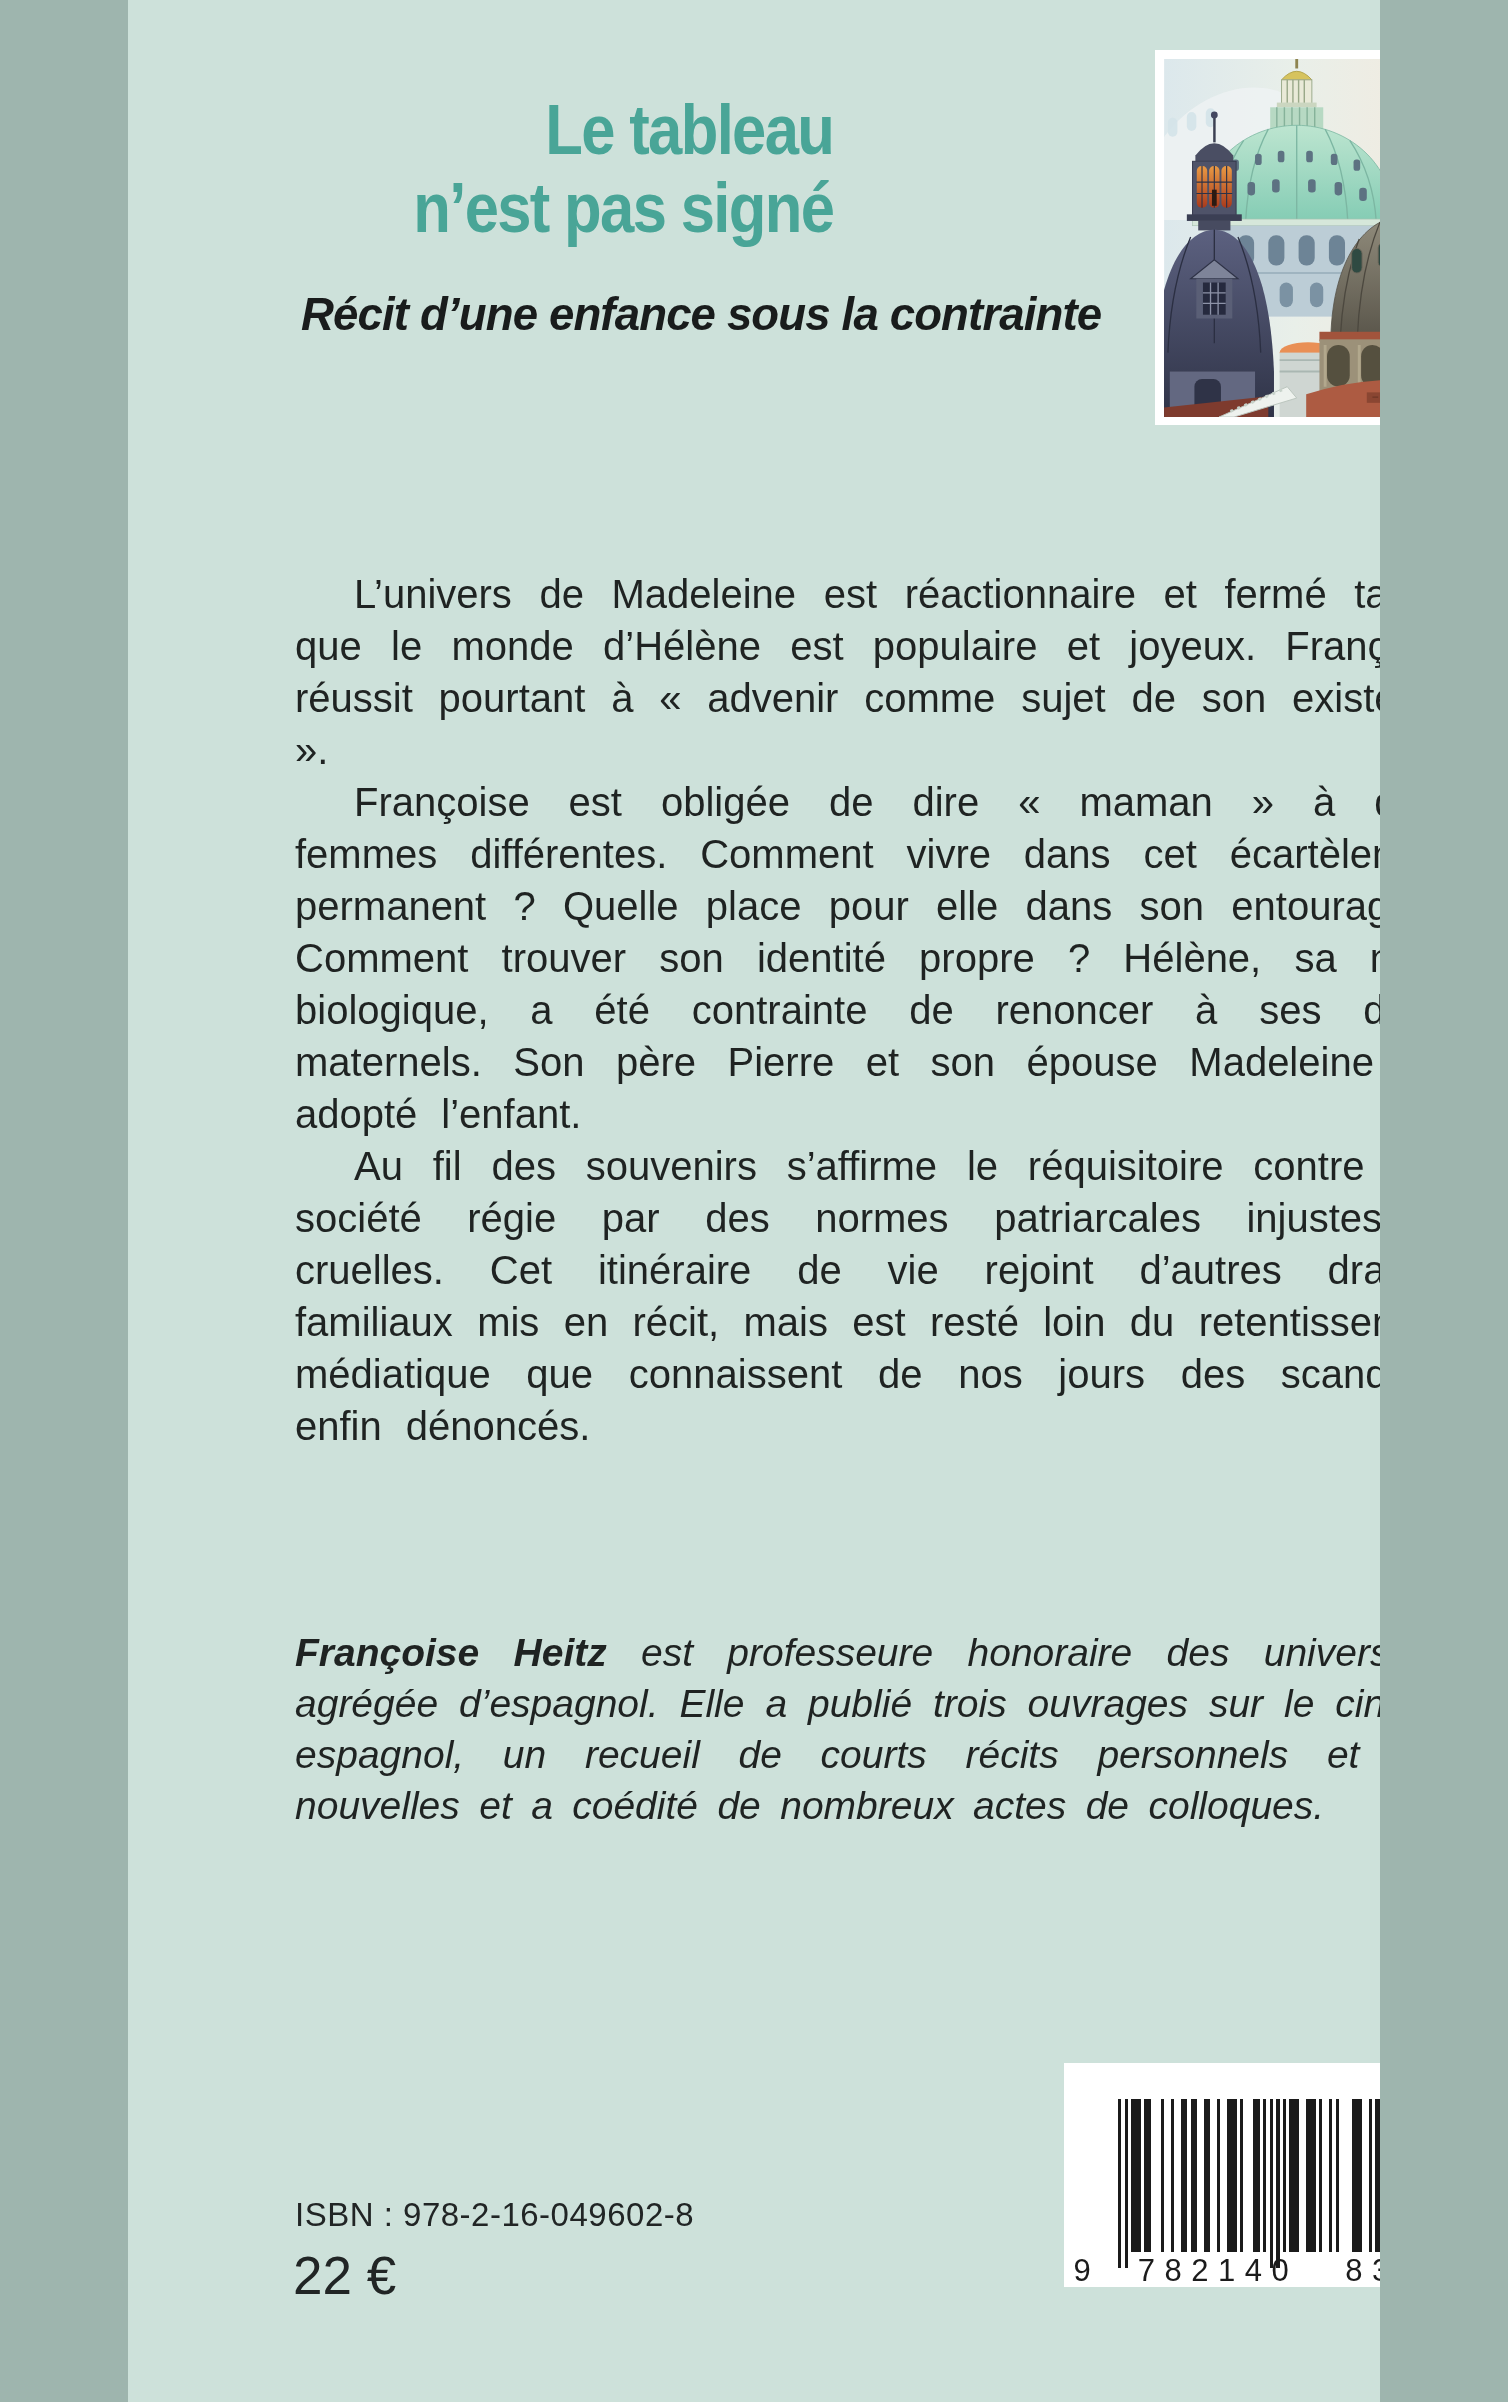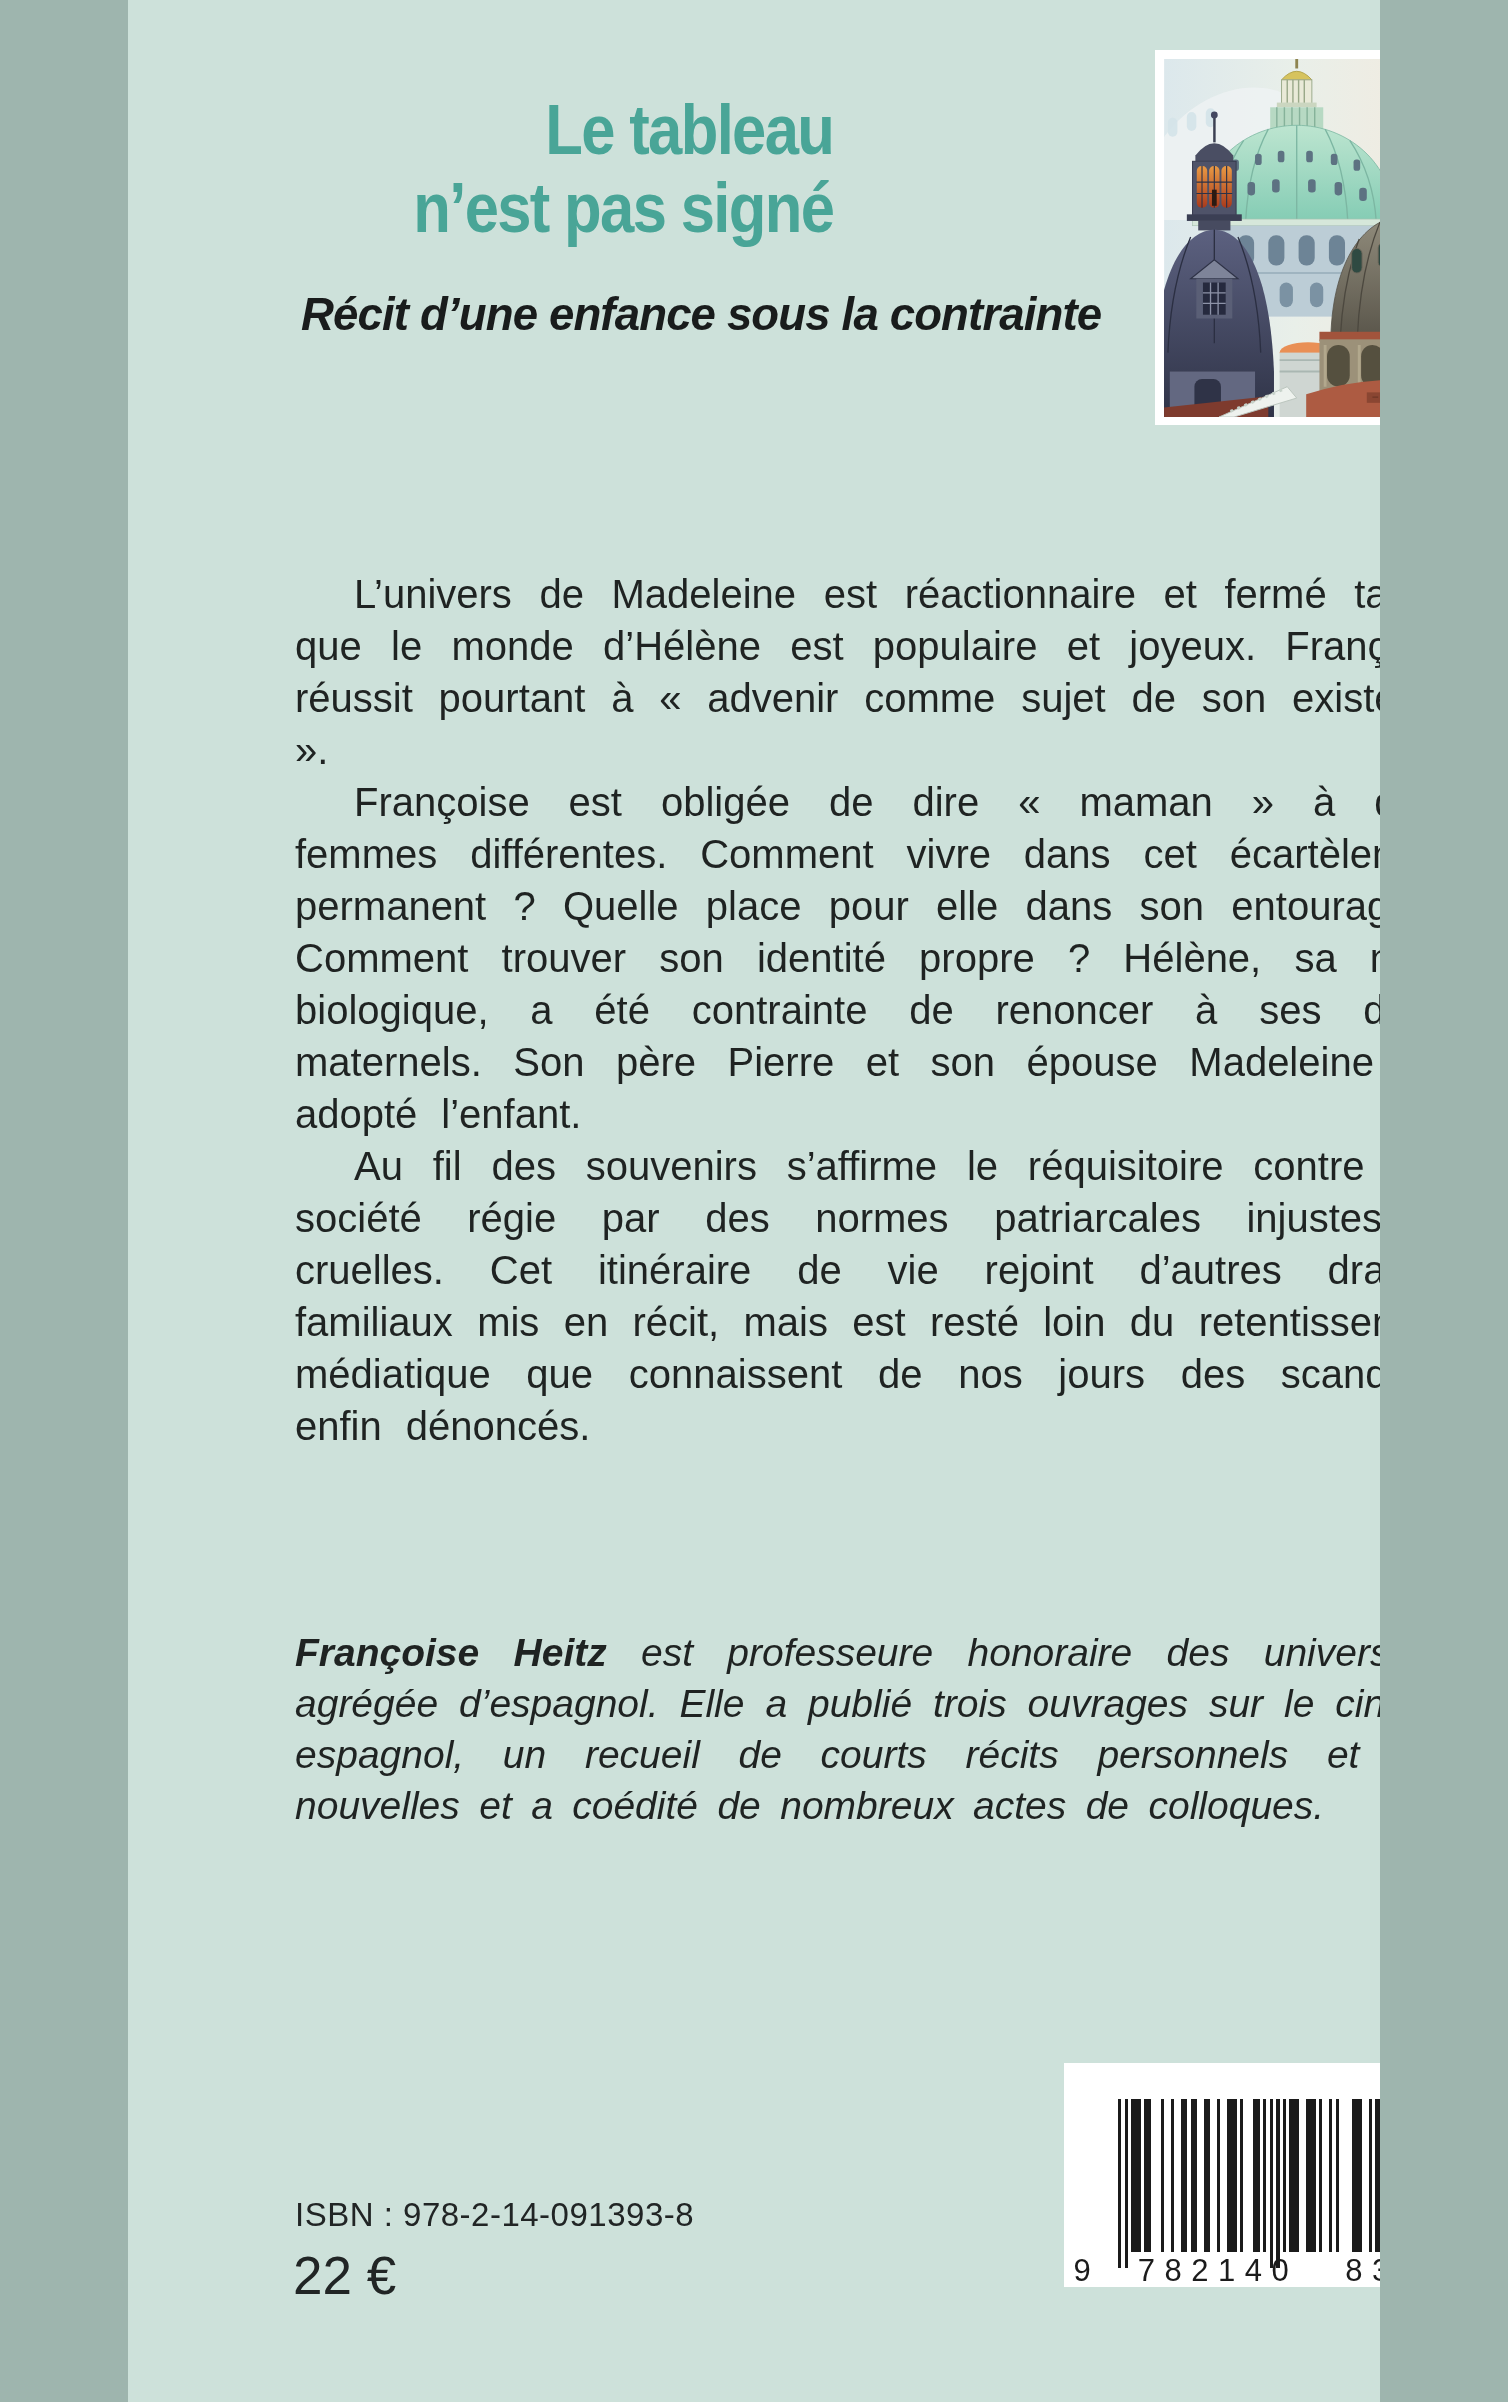--- a/index.html
+++ b/index.html
@@ -261,21 +261,21 @@
     <p>L’univers de Madeleine est réactionnaire et fermé tandis que le monde d’Hélène est populaire et joyeux. Françoise réussit pourtant à « advenir comme sujet de son existence ».</p>
     <p>Françoise est obligée de dire « maman » à deux femmes différentes. Comment vivre dans cet écartèlement permanent ? Quelle place pour elle dans son entourage ? Comment trouver son identité propre ? Hélène, sa mère biologique, a été contrainte de renoncer à ses droits maternels. Son père Pierre et son épouse Madeleine ont adopté l’enfant.</p>
     <p>Au fil des souvenirs s’affirme le réquisitoire contre une société régie par des normes patriarcales injustes et cruelles. Cet itinéraire de vie rejoint d’autres drames familiaux mis en récit, mais est resté loin du retentissement médiatique que connaissent de nos jours des scandales enfin dénoncés.</p>
   </div>
 
   <p class="bio"><span class="bio-name">Françoise Heitz</span><span> est professeure honoraire des universités, agrégée d’espagnol. Elle a publié trois ouvrages sur le cinéma espagnol, un recueil de courts récits personnels et des nouvelles et a coédité de nombreux actes de colloques.</span></p>
 
   <div class="credit">
   </div>
 
-  <div class="isbn">ISBN : 978-2-14-091393-8</div>
+  <div class="isbn">ISBN : 978-2-16-049602-8</div>
   <div class="price">22 €</div>
 
   <div class="barcode-box">
     <div class="barcode-bars">
         <div class="bc-module on guard"></div>
         <div class="bc-module guard"></div>
         <div class="bc-module on guard"></div>
         <div class="bc-module"></div>
         <div class="bc-module on"></div>
         <div class="bc-module on"></div>

